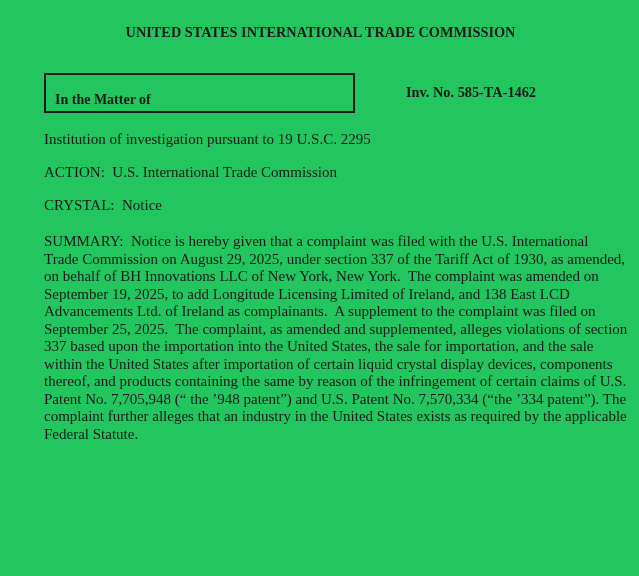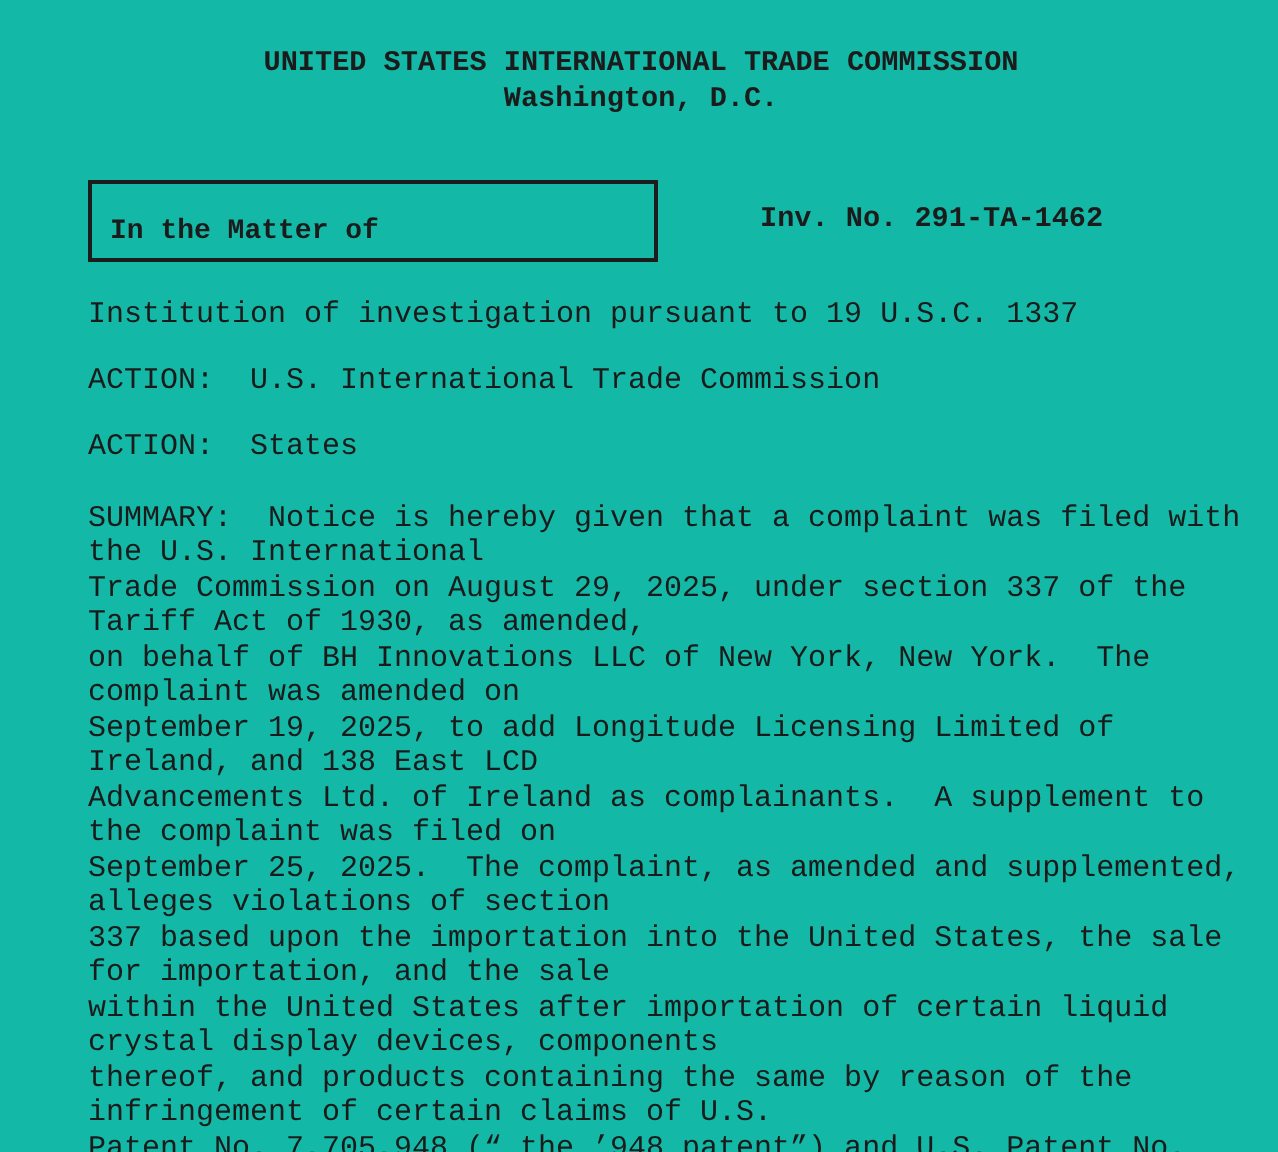--- a/index.html
+++ b/index.html
@@ -5,23 +5,23 @@
   html, body {
     margin: 0;
     padding: 0;
     background: #ffffff;
   }
   .page {
     position: relative;
     box-sizing: border-box;
     width: 639px;
     height: 576px;
-    background: #14b8a6;
+    background: #22c55e;
     color: #1b1b1b;
-    font-family: Liberation Mono, monospace;
+    font-family: Liberation Serif, serif;
     font-size: 15px;
     line-height: 17.5px;
     padding: 24px 4px 0 44px;
     overflow: hidden;
   }
   .page p { margin: 0; }
 
   
   .centered {
     text-align: center;
@@ -33,21 +33,21 @@
     font-weight: bold;
   }
 
   .caption-row {
     margin-top: 31px;
     display: flex;
     align-items: center;
   }
   .caption-box {
     box-sizing: border-box;
-    width: 285px;
+    width: 311px;
     border: 2px solid #1c1c1c;
     padding: 16px 8px 3px 9px;
     font-size: 14px;
     font-weight: bold;
   }
   .caption-title {
     margin-top: 16px !important;
     white-space: pre-wrap;
   }
   .inv-no {
@@ -69,36 +69,35 @@
   .p-action     { margin-top: 15.5px !important; }
   .p-summary    { margin-top: 18.5px !important; }
 </style>
 </head>
 <body>
 
 <div class="page">
 
   <div class="doc-header">
     <p class="header-line centered">UNITED STATES INTERNATIONAL TRADE COMMISSION</p>
-    <p class="header-line centered">Washington, D.C.</p>
   </div>
 
   <div class="caption-row">
     <div class="caption-box">
       <p>In the Matter of</p>
     </div>
-    <div class="inv-no">Inv. No. 291-TA-1462</div>
+    <div class="inv-no">Inv. No. 585-TA-1462</div>
   </div>
 
 
-  <p class="body-line p-institution">Institution of investigation pursuant to 19 U.S.C. 1337</p>
+  <p class="body-line p-institution">Institution of investigation pursuant to 19 U.S.C. 2295</p>
 
   <p class="body-line p-agency">ACTION:  U.S. International Trade Commission</p>
 
-  <p class="body-line p-action">ACTION:  States</p>
+  <p class="body-line p-action">CRYSTAL:  Notice</p>
 
   <p class="body-line p-summary">SUMMARY:  Notice is hereby given that a complaint was filed with the U.S. International
 Trade Commission on August 29, 2025, under section 337 of the Tariff Act of 1930, as amended,
 on behalf of BH Innovations LLC of New York, New York.  The complaint was amended on
 September 19, 2025, to add Longitude Licensing Limited of Ireland, and 138 East LCD
 Advancements Ltd. of Ireland as complainants.  A supplement to the complaint was filed on
 September 25, 2025.  The complaint, as amended and supplemented, alleges violations of section
 337 based upon the importation into the United States, the sale for importation, and the sale
 within the United States after importation of certain liquid crystal display devices, components
 thereof, and products containing the same by reason of the infringement of certain claims of U.S.

